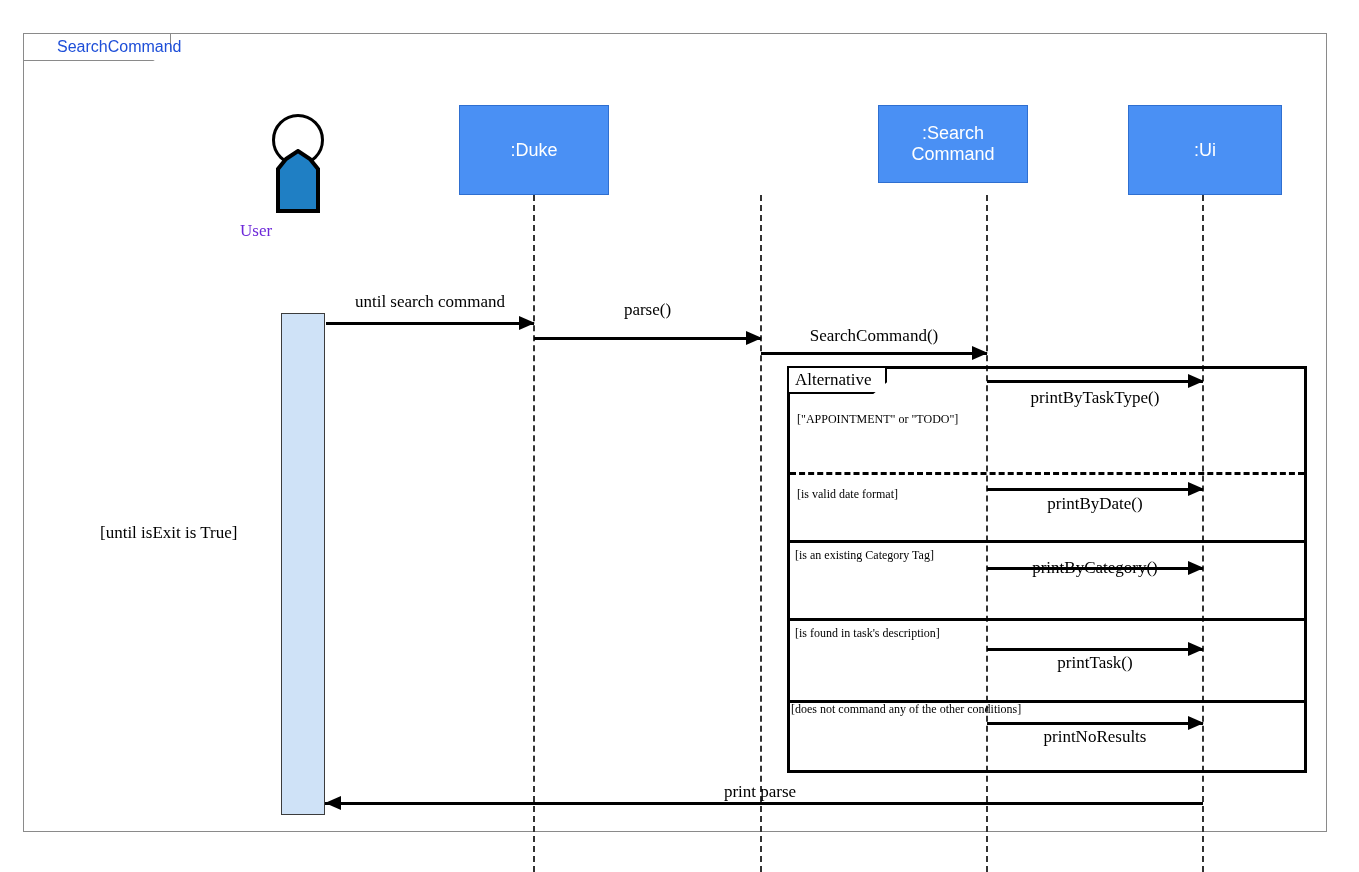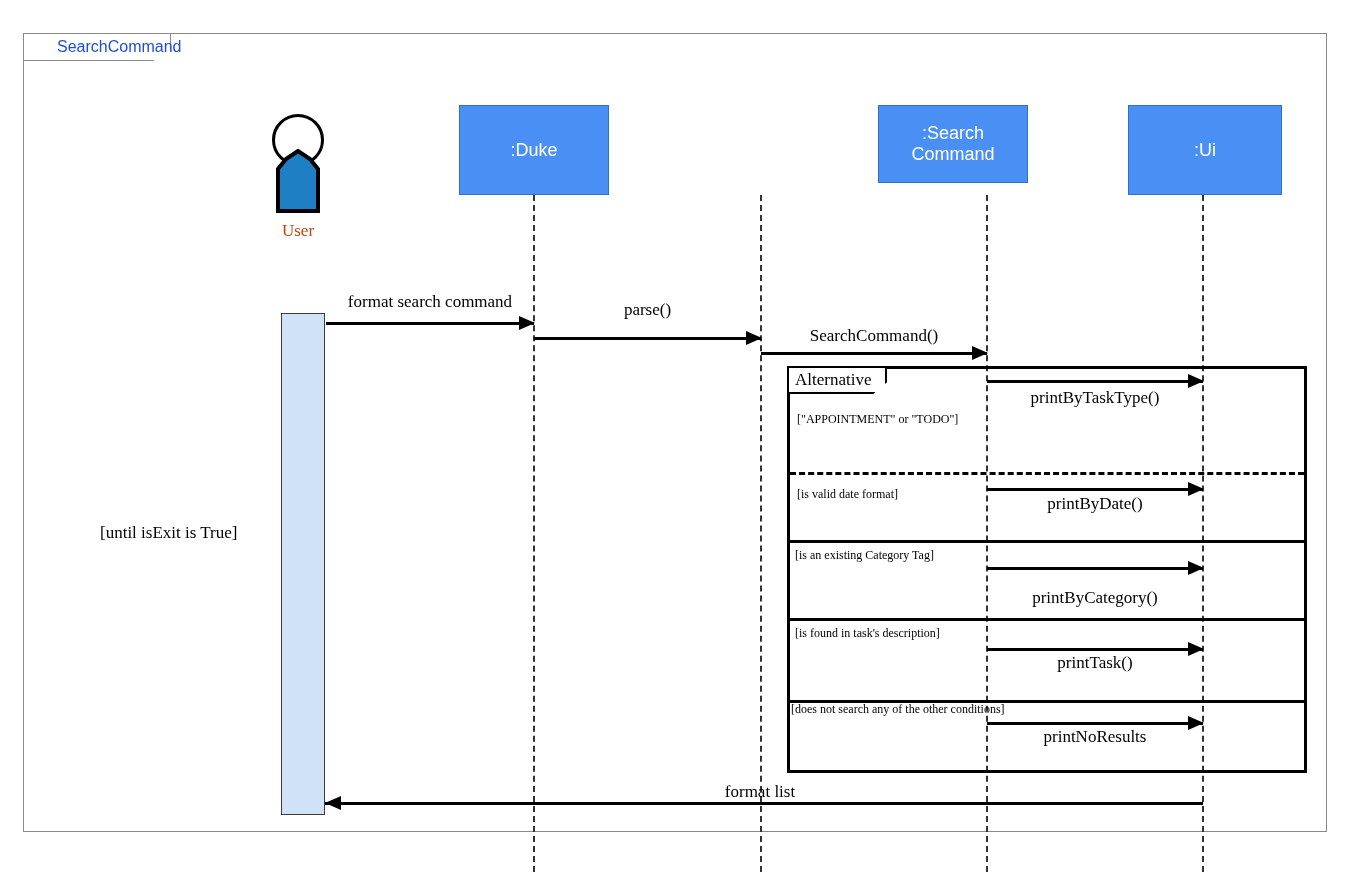--- a/index.html
+++ b/index.html
@@ -67,23 +67,22 @@
     left: 266px;
     top: 149px;
     width: 64px;
     height: 66px;
   }
   .actor-label {
     position: absolute;
     left: 240px;
     top: 221px;
     width: 116px;
-    text-align: center;
-    font-size: 17px;
-    color: #c2410c;
+    font-size: 17px;
+    color: #6d28d9;
   }
 
   
   .pbox {
     position: absolute;
     background: #4a90f4;
     border: 1px solid #2f6fd0;
     box-sizing: border-box;
     color: #ffffff;
     font-family: "Liberation Sans", "DejaVu Sans", sans-serif;
@@ -227,21 +226,21 @@
   <div class="lifeline" style="left:760px; top:195px; height:677px;"></div>
   <div class="lifeline" style="left:986px; top:195px; height:677px;"></div>
   <div class="lifeline" style="left:1202px; top:195px; height:677px;"></div>
 
   <div class="activation" style="left:281px; top:313px; width:44px; height:502px;"></div>
 
   <div class="loop-label" style="left:100px; top:523px;">[until isExit is True]</div>
 
   <div class="arrow-line" style="left:326px; top:322px; width:208px;"></div>
   <div class="arrow-head-r" style="left:519px; top:316px;"></div>
-  <div class="msg-label" style="left:326px; top:292px; width:208px;">format search command</div>
+  <div class="msg-label" style="left:326px; top:292px; width:208px;">until search command</div>
 
   <div class="arrow-line" style="left:534px; top:337px; width:227px;"></div>
   <div class="arrow-head-r" style="left:746px; top:331px;"></div>
   <div class="msg-label" style="left:534px; top:300px; width:227px;">parse()</div>
 
   <div class="arrow-line" style="left:761px; top:352px; width:226px;"></div>
   <div class="arrow-head-r" style="left:972px; top:346px;"></div>
   <div class="msg-label" style="left:761px; top:326px; width:226px;">SearchCommand()</div>
 
   <div class="alt-frame"></div>
@@ -258,33 +257,33 @@
   <div class="guard" style="left:797px; top:487px;">[is valid date format]</div>
   <div class="arrow-line" style="left:987px; top:488px; width:216px;"></div>
   <div class="arrow-head-r" style="left:1188px; top:482px;"></div>
   <div class="msg-label" style="left:987px; top:494px; width:216px;text-align:center;">printByDate()</div>
 
   <div class="alt-sep-solid" style="left:789px; top:540px; width:516px;"></div>
 
   <div class="guard" style="left:795px; top:548px;">[is an existing Category Tag]</div>
   <div class="arrow-line" style="left:987px; top:567px; width:216px;"></div>
   <div class="arrow-head-r" style="left:1188px; top:561px;"></div>
-  <div class="msg-label" style="left:987px; top:588px; width:216px;text-align:center;">printByCategory()</div>
+  <div class="msg-label" style="left:987px; top:558px; width:216px;text-align:center;">printByCategory()</div>
 
   <div class="alt-sep-solid" style="left:789px; top:618px; width:516px;"></div>
 
   <div class="guard" style="left:795px; top:626px;">[is found in task's description]</div>
   <div class="arrow-line" style="left:987px; top:648px; width:216px;"></div>
   <div class="arrow-head-r" style="left:1188px; top:642px;"></div>
   <div class="msg-label" style="left:987px; top:653px; width:216px;">printTask()</div>
 
   <div class="alt-sep-solid" style="left:789px; top:700px; width:516px;"></div>
 
-  <div class="guard" style="left:791px; top:702px;">[does not search any of the other conditions]</div>
+  <div class="guard" style="left:791px; top:702px;">[does not command any of the other conditions]</div>
   <div class="arrow-line" style="left:987px; top:722px; width:216px;"></div>
   <div class="arrow-head-r" style="left:1188px; top:716px;"></div>
   <div class="msg-label" style="left:987px; top:727px; width:216px;">printNoResults</div>
 
   <div class="arrow-line" style="left:325px; top:802px; width:878px;"></div>
   <div class="arrow-head-l" style="left:325px; top:796px;"></div>
-  <div class="msg-label" style="left:660px; top:782px; width:200px;">format list</div>
+  <div class="msg-label" style="left:660px; top:782px; width:200px;">print parse</div>
 
 </div>
 
 </body></html>

